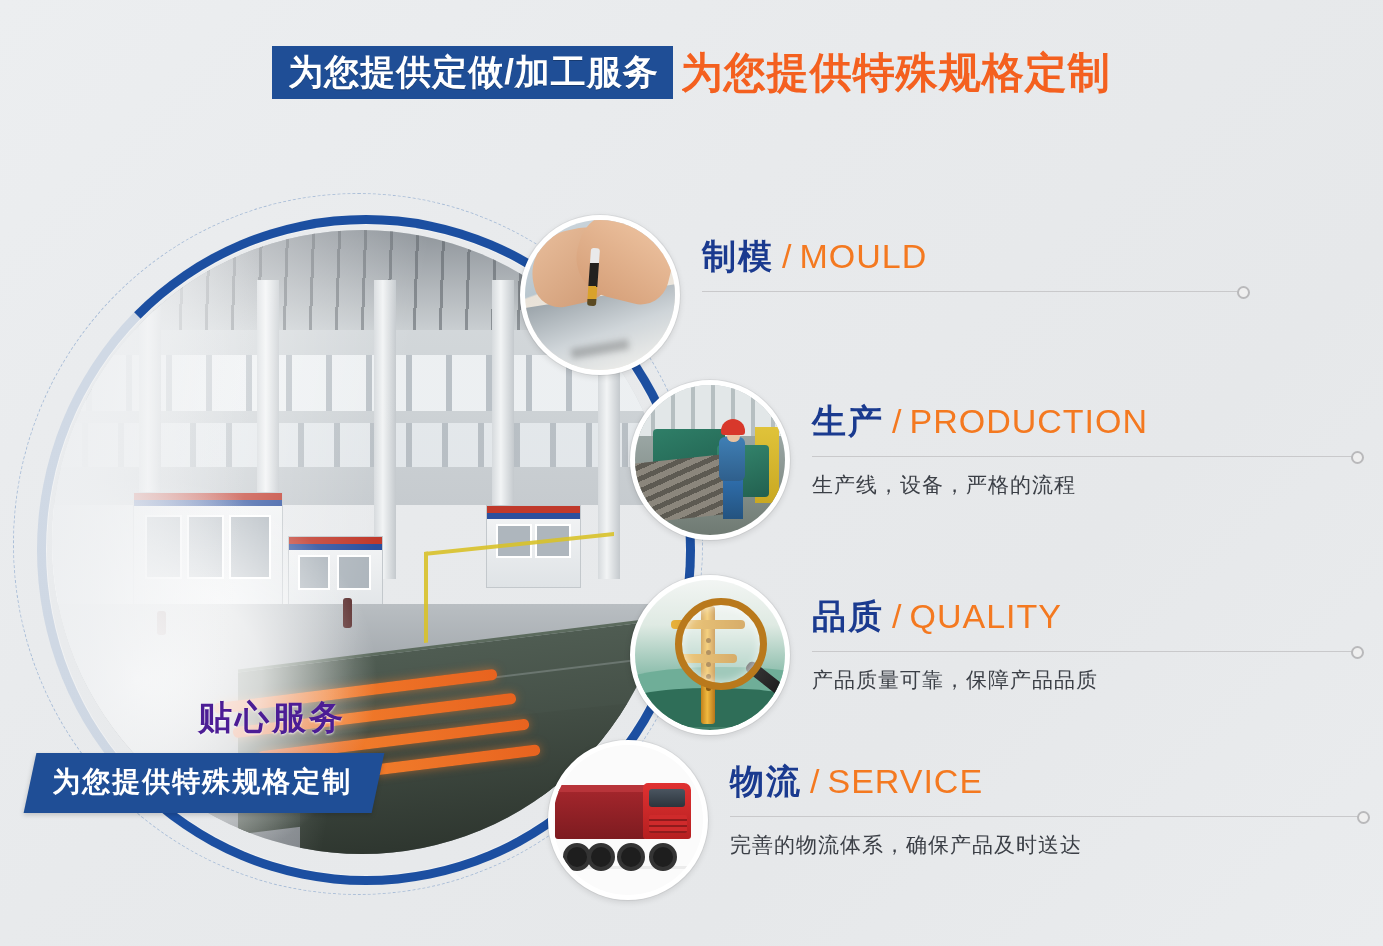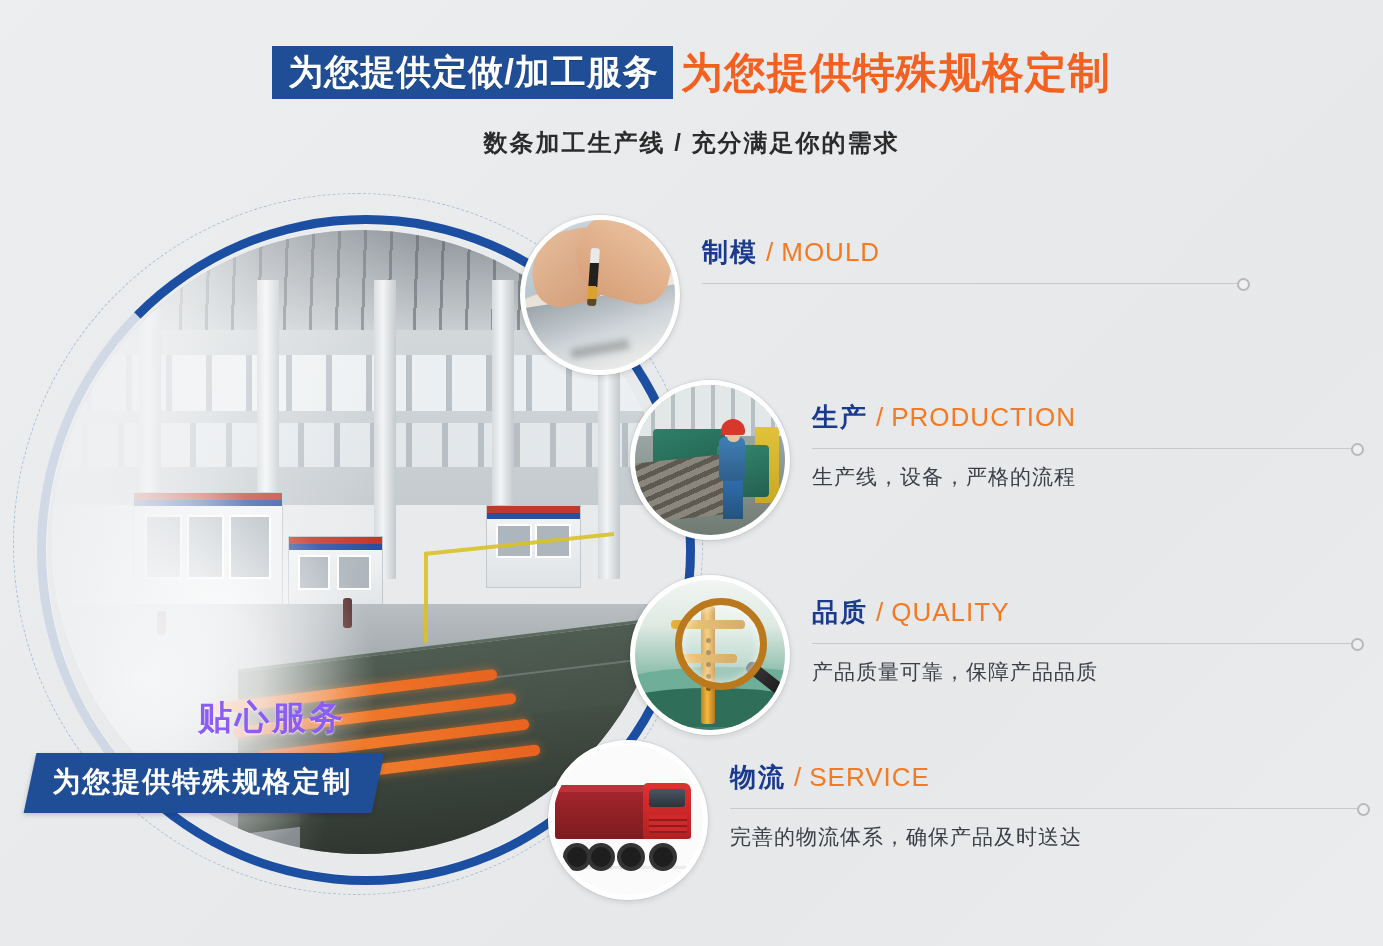--- a/index.html
+++ b/index.html
@@ -83,21 +83,21 @@
         border-top:4px solid #d9c22a;border-left:4px solid #d9c22a;opacity:.9;transform:skewY(-6deg);}
   .worker{position:absolute;width:9px;height:30px;background:#5a2d2d;border-radius:3px;}
   .mist{position:absolute;inset:0;
         background:radial-gradient(ellipse 62% 52% at 14% 72%,rgba(255,255,255,.96) 0%,rgba(255,255,255,.7) 32%,rgba(255,255,255,0) 62%),
                    linear-gradient(100deg,rgba(255,255,255,.92) 0%,rgba(255,255,255,.45) 24%,rgba(255,255,255,0) 52%);}
   .fadeleft{position:absolute;inset:0;
         background:linear-gradient(95deg,rgba(236,238,240,1) 0%,rgba(236,238,240,.75) 11%,rgba(236,238,240,0) 32%);}
 
   
   .caption{position:absolute;left:30px;top:695px;width:420px;}
-  .caption-title{color:#8b5cf6;font-size:34px;font-weight:bold;letter-spacing:3px;
+  .caption-title{color:#4c1d95;font-size:34px;font-weight:bold;letter-spacing:3px;
         text-align:right;padding-right:104px;text-shadow:0 1px 2px rgba(255,255,255,.8);}
   .caption-bar{
         margin-top:12px;background:#1f4e96;color:#fff;font-size:28px;font-weight:bold;
         letter-spacing:2px;padding:10px 26px 12px 22px;display:inline-block;
         transform:skewX(-12deg);box-shadow:0 2px 5px rgba(0,0,0,.18);}
   .caption-bar span{display:inline-block;transform:skewX(12deg);}
 
   
   .features{position:absolute;left:520px;top:200px;width:863px;height:720px;}
   .feature{position:absolute;display:flex;align-items:flex-start;}
@@ -107,21 +107,21 @@
   .f4{left:28px;  top:540px;}
 
   .thumb{
     width:150px;height:150px;border-radius:50%;background:#fff;
     border:5px solid #fff;box-shadow:0 0 0 1px rgba(0,0,0,.05),0 2px 6px rgba(0,0,0,.12);
     overflow:hidden;position:relative;flex:0 0 auto;
   }
   .thumb .art{position:absolute;inset:0;}
 
   .ftext{margin-left:22px;padding-top:24px;width:660px;position:relative;}
-  .ftitle{font-size:26px;font-weight:bold;line-height:1;white-space:nowrap;}
+  .ftitle{font-size:34px;font-weight:bold;line-height:1;white-space:nowrap;}
   .ftitle .cn{color:#1a3a8f;letter-spacing:2px;}
   .ftitle .sep{color:#f47920;font-weight:normal;margin:0 8px;}
   .ftitle .en{color:#f47920;font-weight:normal;letter-spacing:1px;}
   .fline{position:relative;height:1px;background:#c9c9cb;margin-top:18px;}
   .fline .dot{
     position:absolute;right:-12px;top:-5px;width:9px;height:9px;border-radius:50%;
     background:#efefef;border:2.5px solid #b9b9bb;
   }
   .fdesc{margin-top:14px;font-size:21px;color:#3b3f46;letter-spacing:1px;white-space:nowrap;}
 
@@ -201,21 +201,20 @@
 </head>
 <body>
 
 <div class="stage">
 
   <div class="header">
     <div class="head-line">
       <div class="head-badge">为您提供定做/加工服务</div>
       <div class="head-orange">为您提供特殊规格定制</div>
     </div>
-    <div class="head-sub">数条加工生产线 / 充分满足你的需求</div>
   </div>
 
   <div class="circle-wrap">
     <div class="dash-ring"></div>
 
     <div class="photo">
       <div class="scene">
         <div class="sky"></div>
         <div class="roof"></div>
         <div class="roof-beams"></div>

